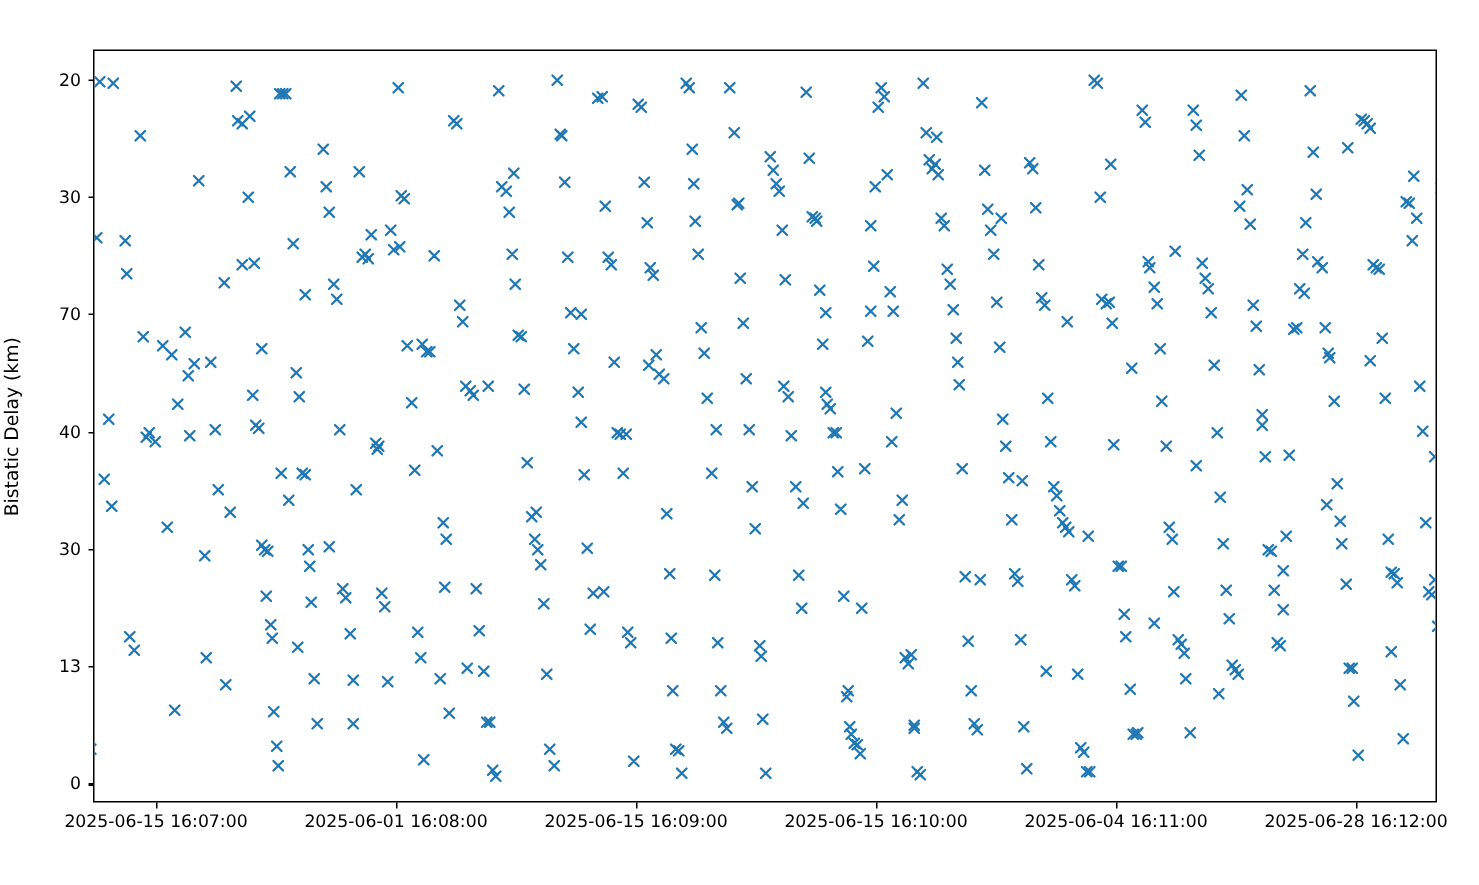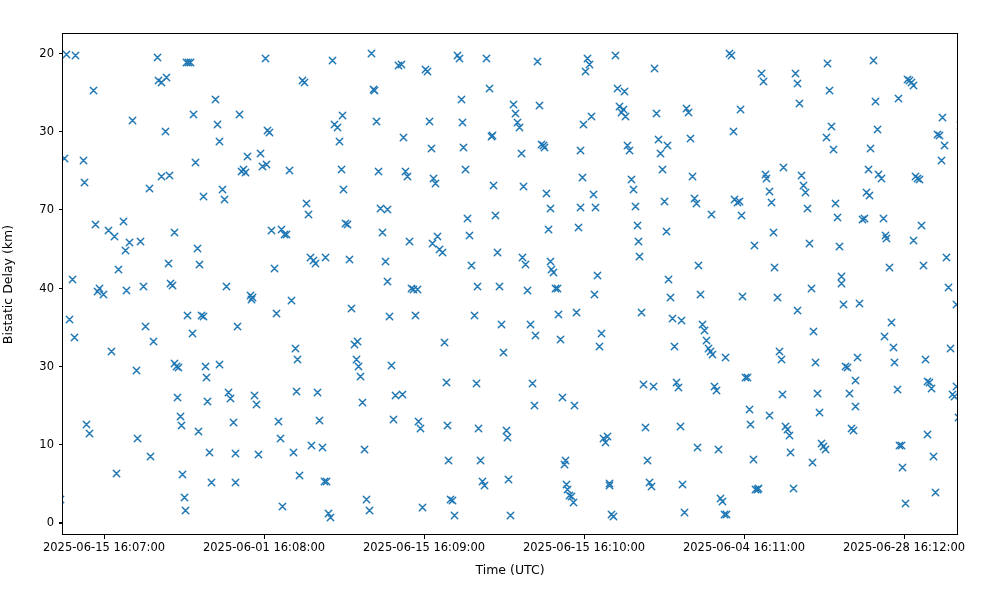--- a/index.html
+++ b/index.html
@@ -2547,42 +2547,41 @@
           <svg width="9" height="9" viewBox="0 0 9 9">
             <path d="M1.3 1.3 L7.7 7.7 M7.7 1.3 L1.3 7.7" stroke="#1f77b4" stroke-width="1.5" stroke-linecap="round" fill="none"></path>
           </svg>
         </div>
       </div>
   </div>
 
   <div id="xticks-layer"></div>
   <div id="yticks-layer"></div>
 
-  <div id="xlabel">Time (UTC)</div>
 
   <div id="ylabel">
     <span>Bistatic Delay (km)</span>
   </div>
 
 <div class="xtick" style="left: 104px;"></div>
     <div class="xticklabel" style="left: 104px;">2025-06-15 16:07:00</div>
     <div class="xtick" style="left: 264px;"></div>
     <div class="xticklabel" style="left: 264px;">2025-06-01 16:08:00</div>
     <div class="xtick" style="left: 424px;"></div>
     <div class="xticklabel" style="left: 424px;">2025-06-15 16:09:00</div>
     <div class="xtick" style="left: 584px;"></div>
     <div class="xticklabel" style="left: 584px;">2025-06-15 16:10:00</div>
     <div class="xtick" style="left: 744px;"></div>
     <div class="xticklabel" style="left: 744px;">2025-06-04 16:11:00</div>
     <div class="xtick" style="left: 904px;"></div>
     <div class="xticklabel" style="left: 904px;">2025-06-28 16:12:00</div>
     <div class="ytick" style="top: 522.47px;"></div>
     <div class="yticklabel" style="top: 522.47px;">0</div>
     <div class="ytick" style="top: 444.154px;"></div>
-    <div class="yticklabel" style="top: 444.154px;">10</div>
+    <div class="yticklabel" style="top: 444.154px;">13</div>
     <div class="ytick" style="top: 365.839px;"></div>
     <div class="yticklabel" style="top: 365.839px;">30</div>
     <div class="ytick" style="top: 287.524px;"></div>
     <div class="yticklabel" style="top: 287.524px;">40</div>
     <div class="ytick" style="top: 209.209px;"></div>
     <div class="yticklabel" style="top: 209.209px;">70</div>
     <div class="ytick" style="top: 130.894px;"></div>
     <div class="yticklabel" style="top: 130.894px;">30</div>
     <div class="ytick" style="top: 52.5788px;"></div>
     <div class="yticklabel" style="top: 52.5788px;">20</div>

